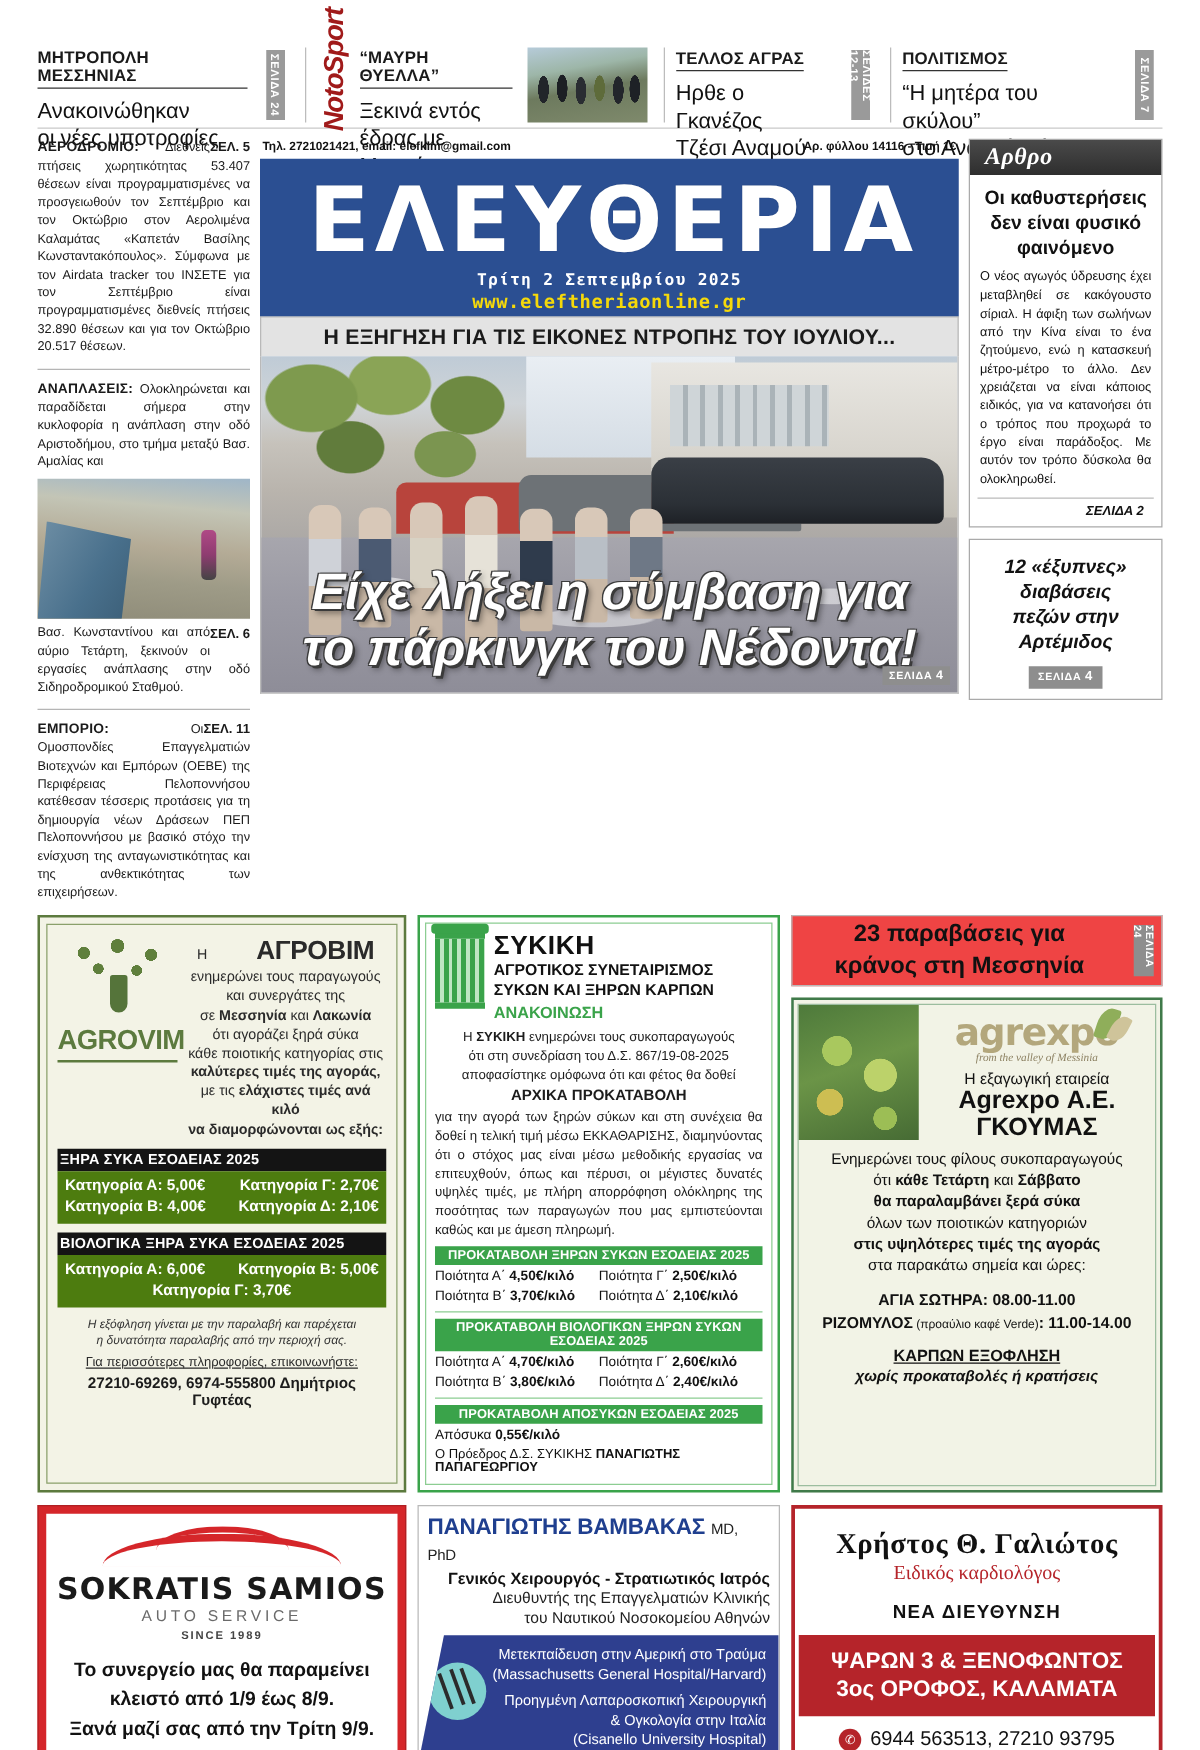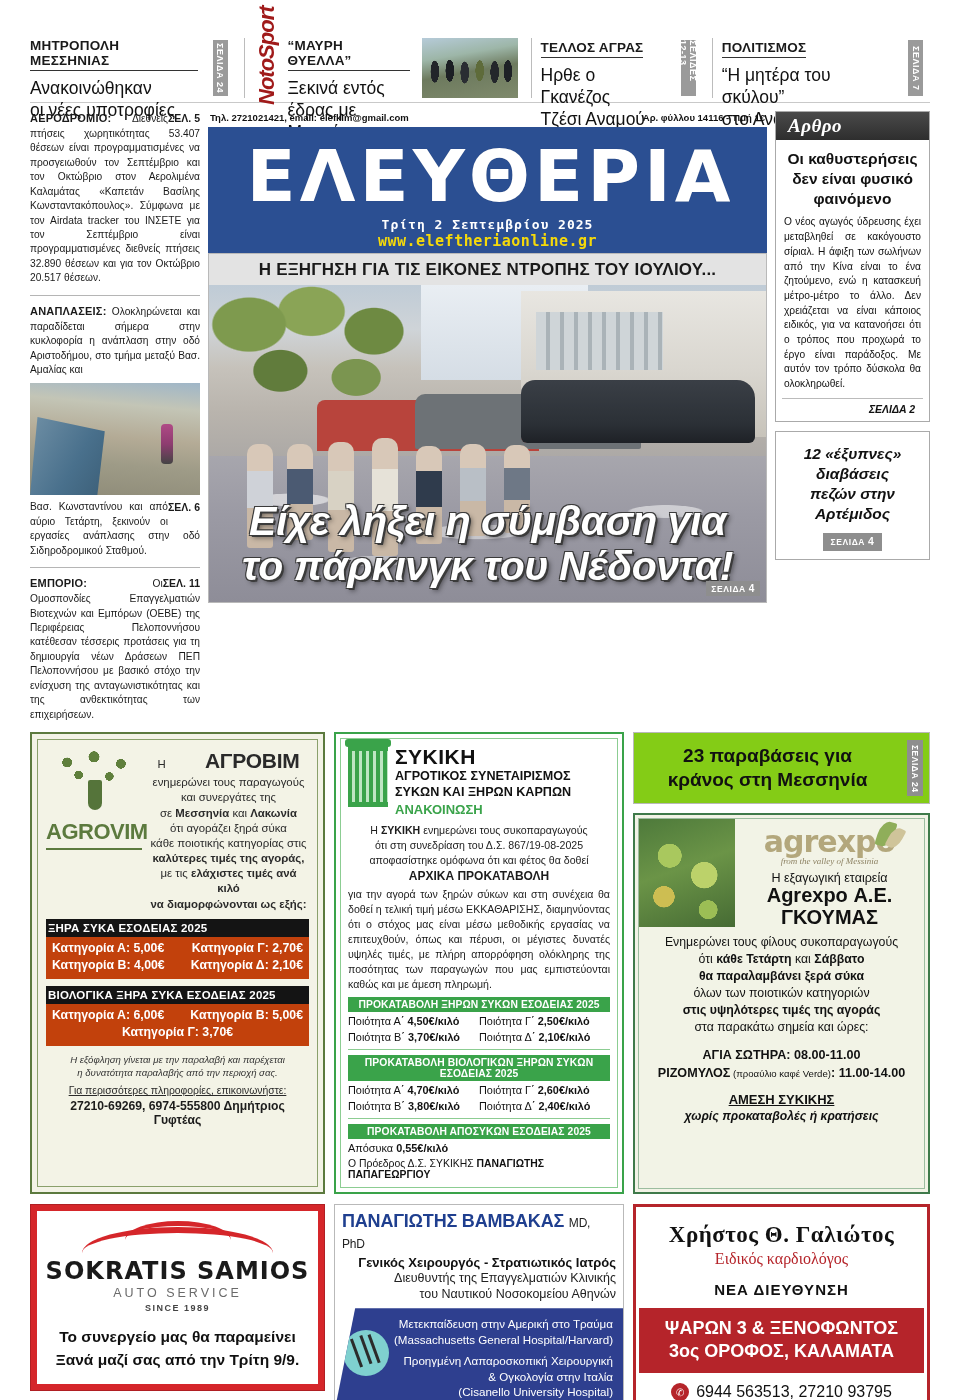--- a/index.html
+++ b/index.html
@@ -97,21 +97,21 @@
   .logo-date { color: #fff; font-size: 13px; font-weight: bold; letter-spacing: 1px; margin-top: 2px; font-family: "DejaVu Sans Mono", monospace; }
   .logo-url  { color: #f5d90a; font-size: 15px; font-weight: bold; letter-spacing: .5px; font-family: "DejaVu Sans Mono", monospace; }
 
   
   .lead-kicker {
     background: #e3e3e3; border: 1px solid #b9b9b9; border-bottom: none;
     text-align: center; font-size: 17px; font-weight: bold; letter-spacing: .2px;
     padding: 6px 4px 5px; color: #1a1a1a;
   }
   .lead-photo {
-    height: 318px; position: relative; overflow: hidden;
+    height: 270px; position: relative; overflow: hidden;
     border: 1px solid #b9b9b9; border-top: none;
     background:
       linear-gradient(180deg,#bfcbd6 0%,#cfd4d8 14%,#c6c2bb 26%,#b9b4ad 40%,#a9a6a4 58%,#9d9ca3 78%,#9a99a1 100%);
   }
   .lp-trees {
     position:absolute; left:0; top:0; width:40%; height:52%;
     background:
       radial-gradient(ellipse 60px 44px at 18% 24%, #7e9a4e 60%, transparent 63%),
       radial-gradient(ellipse 54px 40px at 46% 16%, #8aa456 60%, transparent 63%),
       radial-gradient(ellipse 48px 38px at 74% 28%, #6e8a42 60%, transparent 63%),
@@ -180,22 +180,22 @@
   .arthro-sel { text-align: right; font-weight: bold; font-style: italic; font-size: 10.5px; padding: 4px 8px 6px; border-top: 1px solid #bbb; margin: 0 6px; }
   .smartbox {
     border: 1px solid #aaa; margin-top: 9px; padding: 12px 6px 8px; text-align: center;
     font-style: italic; font-weight: bold; font-size: 15.5px; line-height: 1.3;
   }
   .smartbox .chip { display:inline-block; background:#8e8e8e; color:#fff; font-style:normal; font-size: 8.5px; letter-spacing:.6px; padding:2px 7px; margin-top: 9px; }
   .smartbox .chip b { font-size: 10.5px; }
 
   
   .banner23 {
-    border: 1px solid #b9b9b9; background: #84cc16;
-    display: flex; align-items: stretch; height: 72px; margin-bottom: 9px;
+    border: 1px solid #b9b9b9; background: #ef4444;
+    display: flex; align-items: stretch; height: 57px; margin-bottom: 9px;
   }
   .banner23 .t { flex:1; display:flex; flex-direction:column; align-items:center; justify-content:center;
     font-size: 19px; font-weight: bold; line-height: 1.3; }
   .banner23 .tag { background:#8e8e8e; color:#fff; font-size: 8.5px; font-weight:bold; letter-spacing:.5px;
     writing-mode: vertical-rl; display:flex; align-items:center; justify-content:center; width: 16px; margin: 7px 6px; }
 
   
   .ads-row { display: flex; gap: 9px; margin-top: 10px; }
   .ad { border: 1px solid #b9b9b9; background: #fff; position: relative; }
 
@@ -213,21 +213,21 @@
       radial-gradient(circle 7px at 34% 40%, #5f7f3c 60%, transparent 62%),
       radial-gradient(circle 7px at 66% 42%, #5f7f3c 60%, transparent 62%),
       linear-gradient(180deg, transparent 52%, transparent 52%);
   }
   .agv-tree::after { content:""; position:absolute; left:44%; top:46%; width:14px; height:30px; background:#55743a; border-radius: 3px 3px 10px 10px; }
   .agv-name { font-size: 22px; font-weight: bold; color: #5c7a3e; letter-spacing: -.5px; margin-top: 2px; }
   .agv-rule { height: 2px; background: #5c7a3e; margin-top: 3px; }
   .agv-txt { flex: 1; text-align: center; font-size: 11.4px; line-height: 1.33; color: #2a2a2a; }
   .agv-txt .big { font-size: 21px; font-weight: bold; letter-spacing: -.3px; margin-left: 36px; }
   .agv-tblhead { background: #141414; color: #fff; font-size: 11.5px; font-weight: bold; padding: 3px 2px; margin-top: 7px; letter-spacing: .2px; }
-  .agv-tbl { background: #c2410c; color: #fff; padding: 3px 6px 4px; }
+  .agv-tbl { background: #4d7c0f; color: #fff; padding: 3px 6px 4px; }
   .agv-tbl .r { display: flex; justify-content: space-between; font-size: 12.3px; font-weight: bold; line-height: 1.42; }
   .agv-tbl .r.center { justify-content: center; }
   .agv-note { font-size: 9.6px; font-style: italic; text-align: center; line-height: 1.4; margin-top: 7px; color: #333; }
   .agv-more { font-size: 10.4px; text-align: center; margin-top: 6px; text-decoration: underline; color:#2a2a2a; }
   .agv-phone { font-size: 12.2px; font-weight: bold; text-align: center; margin-top: 3px; color: #1c1c1c; }
 
   
   .ad-sykiki { width: 290px; flex: 0 0 290px; border: 2px solid #3aa34a; background: #fff; padding: 4px; }
   .syk-inner { border: 1px solid #8ccd92; padding: 6px 7px 7px; }
   .syk-top { display: flex; gap: 7px; align-items: flex-start; }
@@ -621,38 +621,39 @@
             <div><b>στις υψηλότερες τιμές της αγοράς</b></div>
             <div>στα παρακάτω σημεία και ώρες:</div>
           </div>
 
           <div class="agx-hours">
             <div><span>ΑΓΙΑ ΣΩΤΗΡΑ</span><span>: 08.00-11.00</span></div>
             <div><span>ΡΙΖΟΜΥΛΟΣ</span><span class="sm"> (προαύλιο καφέ Verde)</span><span>: 11.00-14.00</span></div>
           </div>
 
           <div class="agx-foot">
-            <div class="a">ΑΜΕΣΗ ΣΥΚΙΚΗΣ</div>
+            <div class="a">ΚΑΡΠΩΝ ΕΞΟΦΛΗΣΗ</div>
             <div class="b">χωρίς προκαταβολές ή κρατήσεις</div>
           </div>
         </div>
       </div>
     </div>
   </div>
 
   <div class="ads-row2">
 
     <div class="ad-sokratis">
       <div class="sok-white">
         <div class="sok-car"></div>
         <div class="sok-name">SOKRATIS SAMIOS</div>
         <div class="sok-sub">AUTO SERVICE</div>
         <div class="sok-since">SINCE 1989</div>
         <div class="sok-msg">
           <div>Το συνεργείο μας θα παραμείνει</div>
+          <div>κλειστό από 1/9 έως 8/9.</div>
           <div>Ξανά μαζί σας από την Τρίτη 9/9.</div>
         </div>
       </div>
 
     </div>
 
     <div class="ad-vamvakas">
       <div class="vam-n">
         <span>ΠΑΝΑΓΙΩΤΗΣ ΒΑΜΒΑΚΑΣ</span>
         <span class="md">MD, PhD</span>

